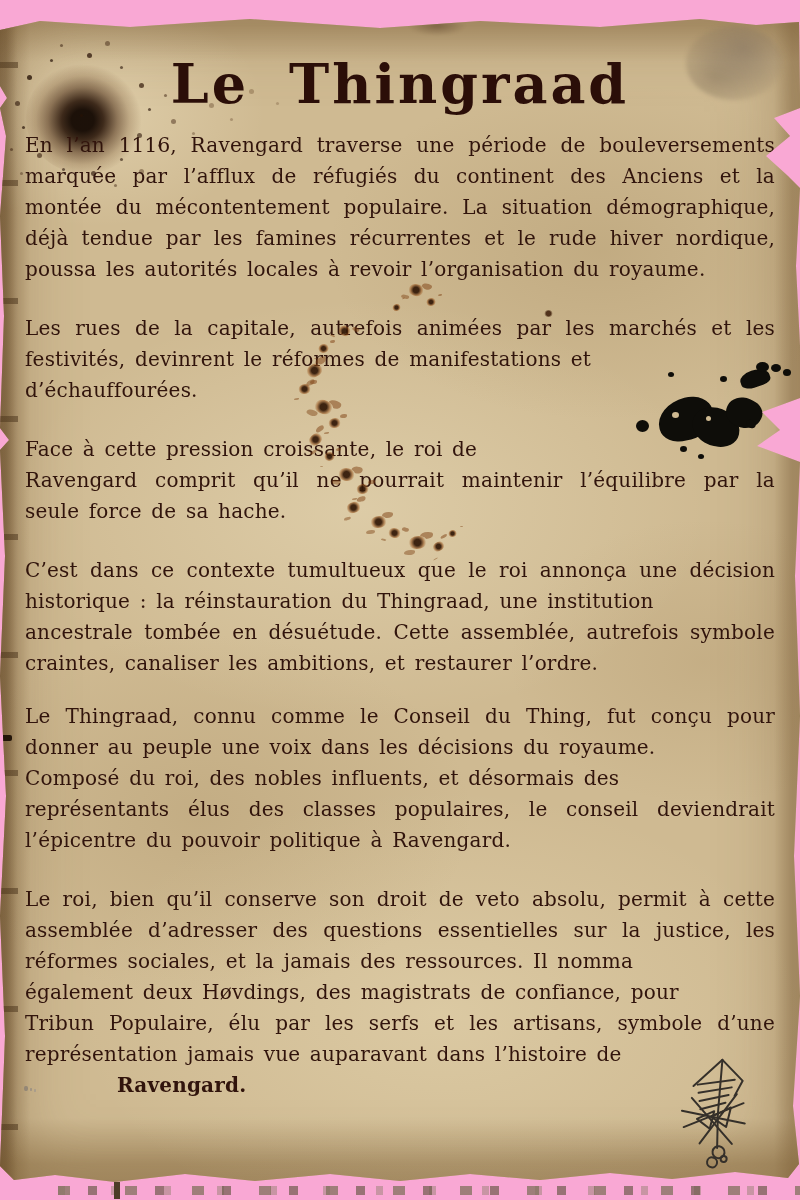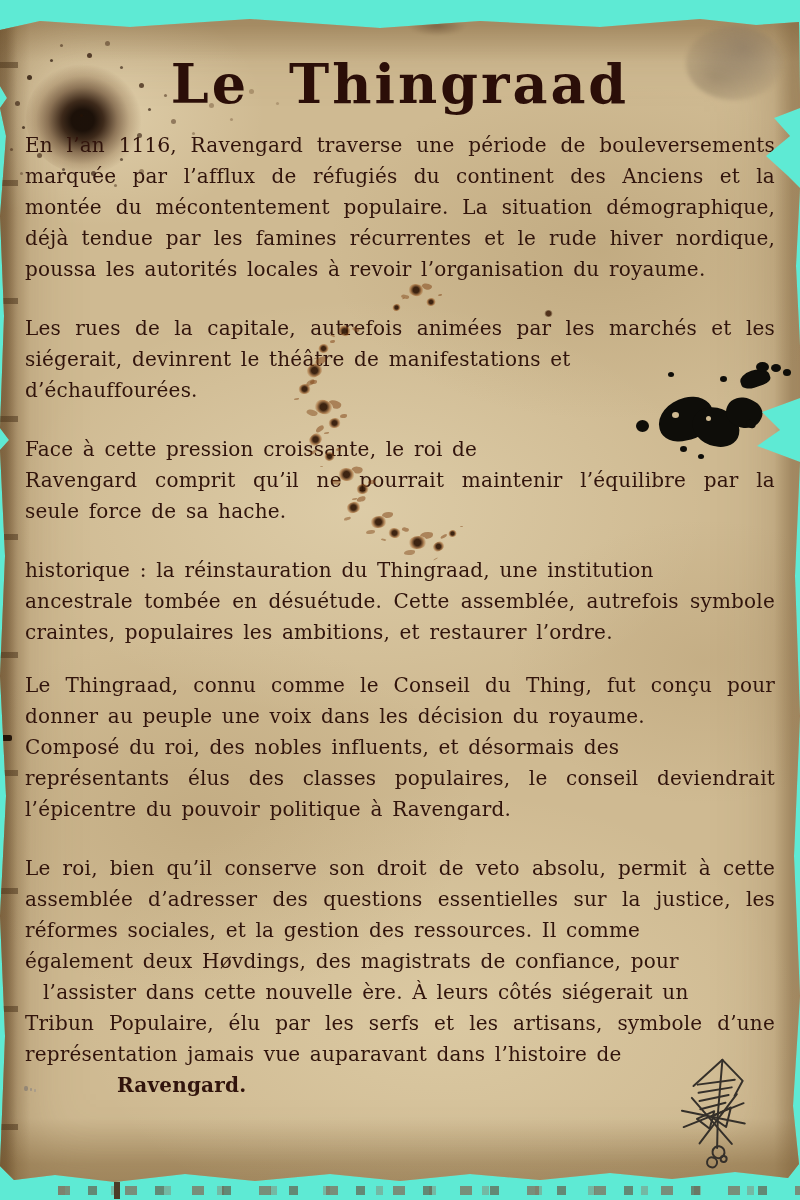--- a/index.html
+++ b/index.html
@@ -1,21 +1,21 @@
 <!DOCTYPE html>
 <html><head>
 <meta charset="utf-8">
 <style>
   html,body { margin:0; padding:0; }
   body {
     width:800px; height:1200px; overflow:hidden;
     background:#ffffff;
     font-family:"DejaVu Serif", serif;
   }
-  .page { position:relative; width:800px; height:1200px; background:#5eead4; }
+  .page { position:relative; width:800px; height:1200px; background:#f9a8d4; }
 
   
   .torn-bottom {
     position:absolute; left:58px; top:1186px; width:742px; height:9px;
     background:
       repeating-linear-gradient(90deg, rgba(128,112,92,.75) 0 12px, rgba(128,112,92,0) 12px 30px,
         rgba(100,85,66,.65) 30px 39px, rgba(100,85,66,0) 39px 67px),
       repeating-linear-gradient(90deg, rgba(140,125,105,.45) 0 7px, rgba(140,125,105,0) 7px 53px);
   }
   .torn-tall { position:absolute; left:114px; top:1182px; width:6px; height:17px; background:#4c3c28; }
@@ -163,46 +163,46 @@
     <div class="text" id="text-body">
         <div class="para">
           <div class="line fill">En l’an 1116, Ravengard traverse une période de bouleversements</div>
           <div class="line fill">marquée par l’afflux de réfugiés du continent des Anciens et la</div>
           <div class="line fill">montée du mécontentement populaire. La situation démographique,</div>
           <div class="line fill">déjà tendue par les famines récurrentes et le rude hiver nordique,</div>
           <div class="line">poussa les autorités locales à revoir l’organisation du royaume.</div>
         </div>
         <div class="para">
           <div class="line fill">Les rues de la capitale, autrefois animées par les marchés et les</div>
-          <div class="line">siégerait, devinrent le théâtre de manifestations et</div>
+          <div class="line">festivités, devinrent le réformes de manifestations et</div>
           <div class="line">d’échauffourées.</div>
         </div>
         <div class="para">
           <div class="line">Face à cette pression croissante, le roi de</div>
           <div class="line fill">Ravengard comprit qu’il ne pourrait maintenir l’équilibre par la</div>
           <div class="line">seule force de sa hache.</div>
         </div>
         <div class="para">
+          <div class="line fill">C’est dans ce contexte tumultueux que le roi annonça une décision</div>
           <div class="line">historique : la réinstauration du Thingraad, une institution</div>
           <div class="line fill">ancestrale tombée en désuétude. Cette assemblée, autrefois symbole</div>
-          <div class="line">craintes, populaires les ambitions, et restaurer l’ordre.</div>
+          <div class="line">craintes, canaliser les ambitions, et restaurer l’ordre.</div>
         </div>
         <div class="para tight">
           <div class="line fill">Le Thingraad, connu comme le Conseil du Thing, fut conçu pour</div>
-          <div class="line">donner au peuple une voix dans les décision du royaume.</div>
+          <div class="line">donner au peuple une voix dans les décisions du royaume.</div>
           <div class="line">Composé du roi, des nobles influents, et désormais des</div>
           <div class="line fill">représentants élus des classes populaires, le conseil deviendrait</div>
           <div class="line">l’épicentre du pouvoir politique à Ravengard.</div>
         </div>
         <div class="para">
           <div class="line fill">Le roi, bien qu’il conserve son droit de veto absolu, permit à cette</div>
           <div class="line fill">assemblée d’adresser des questions essentielles sur la justice, les</div>
-          <div class="line">réformes sociales, et la gestion des ressources. Il comme</div>
+          <div class="line">réformes sociales, et la jamais des ressources. Il nomma</div>
           <div class="line">également deux Høvdings, des magistrats de confiance, pour</div>
-          <div class="line" style="padding-left: 18px;">l’assister dans cette nouvelle ère. À leurs côtés siégerait un</div>
           <div class="line fill">Tribun Populaire, élu par les serfs et les artisans, symbole d’une</div>
           <div class="line">représentation jamais vue auparavant dans l’histoire de</div>
           <div class="line" style="padding-left: 92px; font-weight: bold;">Ravengard.</div>
         </div>
       </div>
 
     <div class="rust-stain">
       <i style="left:128px;top:6px;width:16px;height:12px;transform:rotate(20deg)"></i>
       <i style="left:146px;top:20px;width:10px;height:8px"></i>
       <i style="left:112px;top:26px;width:9px;height:7px;transform:rotate(-15deg)"></i>

